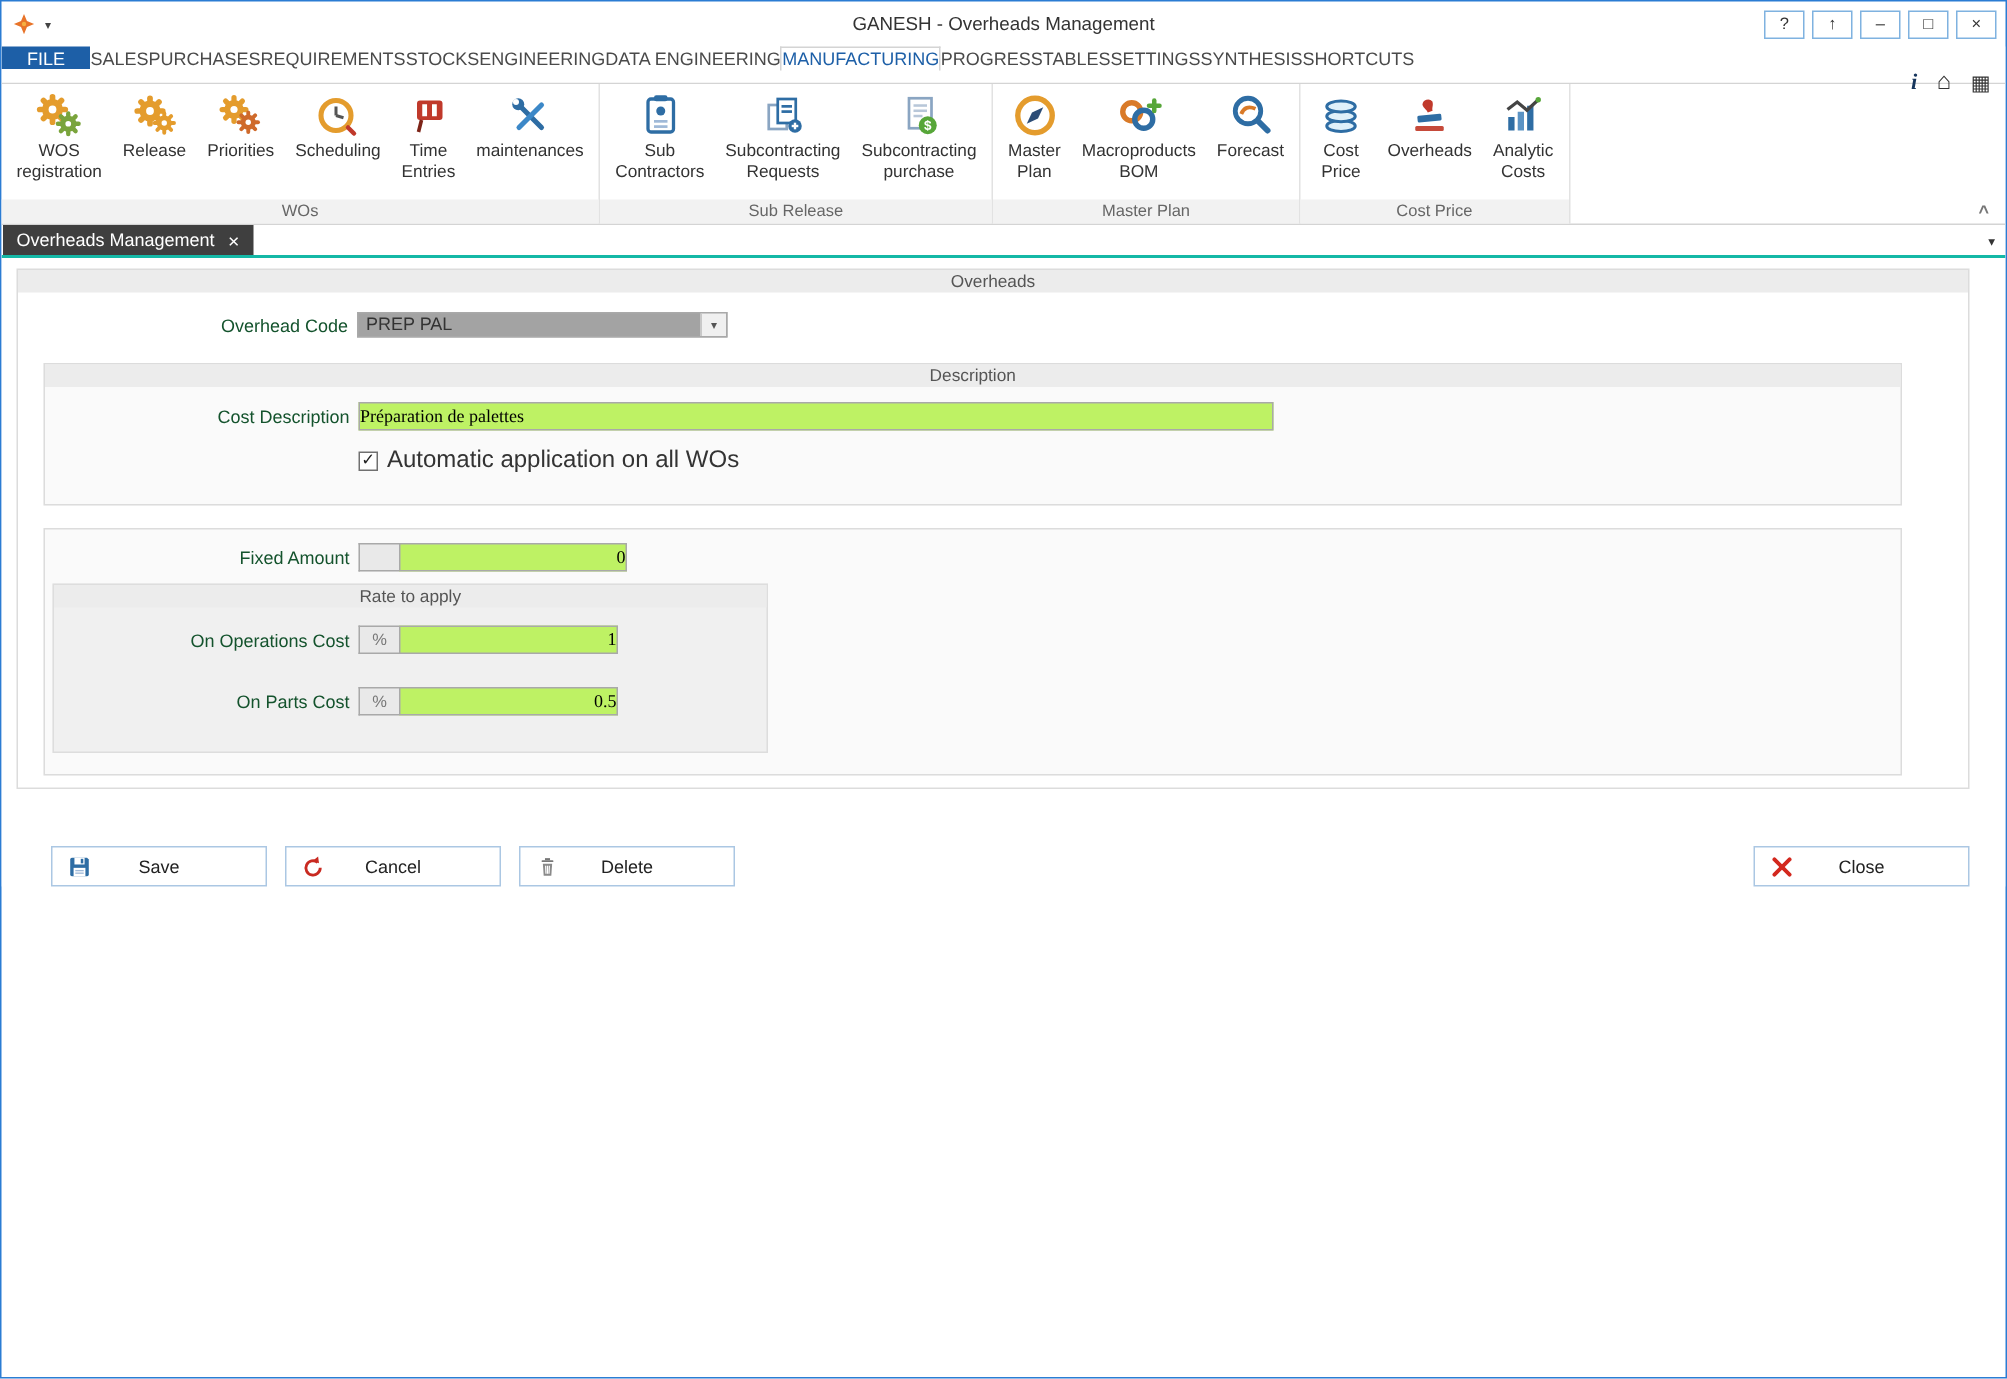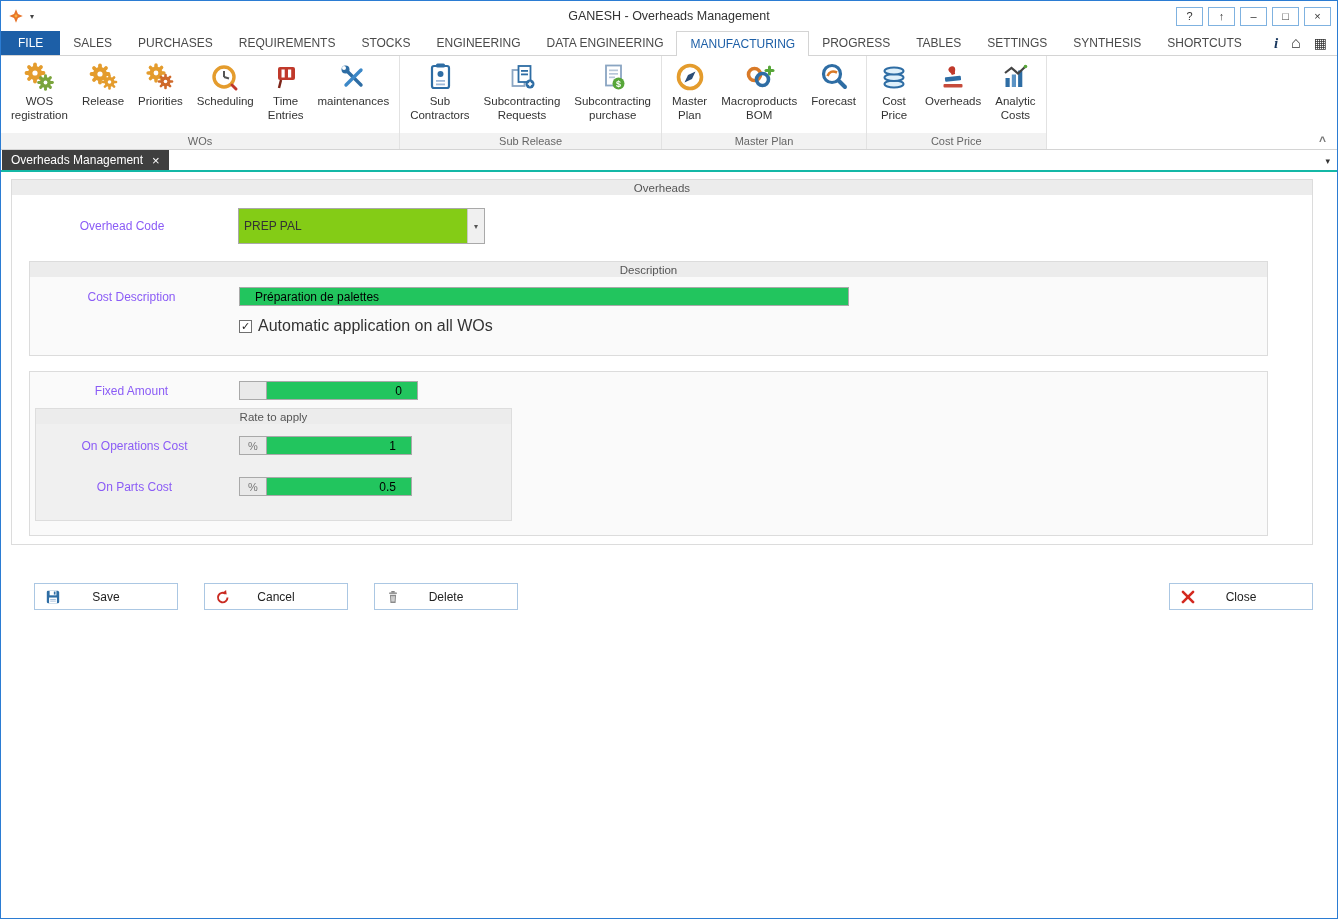--- a/index.html
+++ b/index.html
@@ -12,23 +12,23 @@
   
   .titlebar { height: 30px; display: flex; align-items: center; padding: 0 6px; position: relative; }
   .logo { width: 18px; height: 18px; display: inline-block; }
   .logo svg { width: 18px; height: 18px; }
   .qat-arrow { font-size: 8px; color: #444; margin-left: 5px; }
   .title { position: absolute; left: 0; right: 0; text-align: center; font-size: 12.5px; color: #333; pointer-events: none; }
   .win-controls { margin-left: auto; display: flex; gap: 5px; z-index: 2; }
   .win-btn { min-width: 27px; height: 19px; border: 1px solid #7fb2e0; background: #fff;
              display: flex; align-items: center; justify-content: center; font-size: 11px; color: #333; cursor: default; }
   
-  .menurow { height: 24px; display: flex; align-items: stretch; position: relative; z-index: 2; background: #fff; }
+  .menurow { height: 24px; display: flex; align-items: stretch; position: relative; z-index: 2; background: #fff; flex-direction: column; }
   #menu-tabs { display: flex; align-items: stretch; }
-  .mtab { display: flex; align-items: center; padding: 0 13px; font-size: 12px; color: #4a4a4a; cursor: default; white-space: nowrap; }
+  .mtab { display: flex; align-items: center; padding: 0 0; font-size: 12px; color: #4a4a4a; cursor: default; white-space: nowrap; }
   .mtab.file { background: #1d5fa7; color: #fff; padding: 0 17px; }
   .mtab.sel { color: #1d5fa7; background: #fff; border: 1px solid #d4d4d4; border-bottom: none;
               margin-bottom: -1px; padding-bottom: 1px; z-index: 3; }
   .menu-right { margin-left: auto; display: flex; align-items: center; gap: 13px; padding-right: 10px; }
   .mr-icon { cursor: default; }
   .mr-info { font-family: "Liberation Serif", serif; font-weight: bold; font-style: italic; font-size: 15px; color: #17365d; }
   .mr-home { font-size: 16px; color: #333; }
   .mr-cal  { font-size: 14px; color: #333; }
   
   .ribbon { border-top: 1px solid #d4d4d4; border-bottom: 1px solid #d4d4d4; background: #fff; position: relative; z-index: 1; }
@@ -52,46 +52,46 @@
   .content { padding: 7px 24px 0 10px; background: #fff; }
   .groupbox { border: 1px solid #dcdcdc; }
   .groupbox-title { height: 15px; background: #ececec; color: #555; font-size: 11.5px;
                     display: flex; align-items: center; justify-content: center; }
   .outer { background: #fff; padding-bottom: 8px; }
   .inner { margin: 15px 44px 0 17px; background: #fafafa; }
   .desc-box { padding-bottom: 20px; }
   .amounts-box { padding-bottom: 14px; }
   .sub { margin: 8px 0 0 5px; width: 477px; background: #f0f0f0; border: 1px solid #ddd; padding-bottom: 24px; }
   .field-row { display: flex; align-items: center; }
-  .flabel { text-align: center; padding-right: 6px; color: #8b5cf6; font-size: 12px; white-space: nowrap; }
+  .flabel { text-align: right; padding-right: 6px; color: #14532d; font-size: 12px; white-space: nowrap; }
   .lab-outer { width: 226px; }
   .lab-inner { width: 209px; }
   .lab-rate  { width: 203px; }
   .row-code  { margin: 13px 0 17px; }
   .row-desc  { margin-top: 10px; }
   .row-check { margin-top: 11px; }
   .row-fixed { margin-top: 9px; }
   .row-rate1 { margin-top: 12px; }
   .row-rate2 { margin-top: 22px; }
-  .combo { width: 247px; height: 36px; border: 1px solid #a9a9a9; background: #84cc16; display: flex; align-items: center; }
+  .combo { width: 247px; height: 17px; border: 1px solid #a9a9a9; background: #a3a3a3; display: flex; align-items: flex-start; }
   .combo-value { flex: 1; padding-left: 5px; font-size: 12px; white-space: nowrap; overflow: hidden; }
   .combo-btn { width: 17px; height: 100%; background: #f0f0f0; border-left: 1px solid #c8c8c8;
                display: flex; align-items: center; justify-content: center; font-size: 8px; color: #555; cursor: default; }
-  .textbox { height: 19px; border: 1px solid #a9a9a9; font-family: Liberation Sans, sans-serif; font-size: 12px; padding: 0 15px; background: #22c55e; }
+  .textbox { height: 19px; border: 1px solid #a9a9a9; font-family: Liberation Serif, serif; font-size: 12px; padding: 0 0; background: #bef264; }
   .desc-input { width: 610px; }
   .num { text-align: right; }
   .fixed-input { width: 152px; }
   .rate-input { width: 146px; }
   .prefix-box { width: 27px; height: 19px; background: #e9e9e9; border: 1px solid #a9a9a9; border-right: none;
                 display: flex; align-items: center; justify-content: center; color: #777; font-size: 11px; }
   .checkbox { width: 13px; height: 13px; border: 1px solid #707070; background: #fff;
               display: flex; align-items: center; justify-content: center; font-size: 11px; color: #222; line-height: 1; cursor: default; }
   .check-label { padding-left: 6px; font-size: 16px; }
   
-  .actions { display: flex; gap: 26px; margin: 38px 0 0 23px; align-items: center; }
+  .actions { display: flex; gap: 12px; margin: 38px 0 0 23px; align-items: center; }
   .action-btn { width: 144px; height: 27px; border: 1px solid #abc7e3; background: #fff;
                 display: flex; align-items: center; position: relative; font-size: 12px; color: #222; cursor: default; }
   .action-btn .aicon { position: absolute; left: 9px; width: 18px; height: 18px; }
   .action-btn .aicon svg { width: 18px; height: 18px; }
   .action-btn .albl { flex: 1; text-align: center; }
   .action-btn.right { margin-left: auto; }
 </style>
 </head>
 <body>
 

